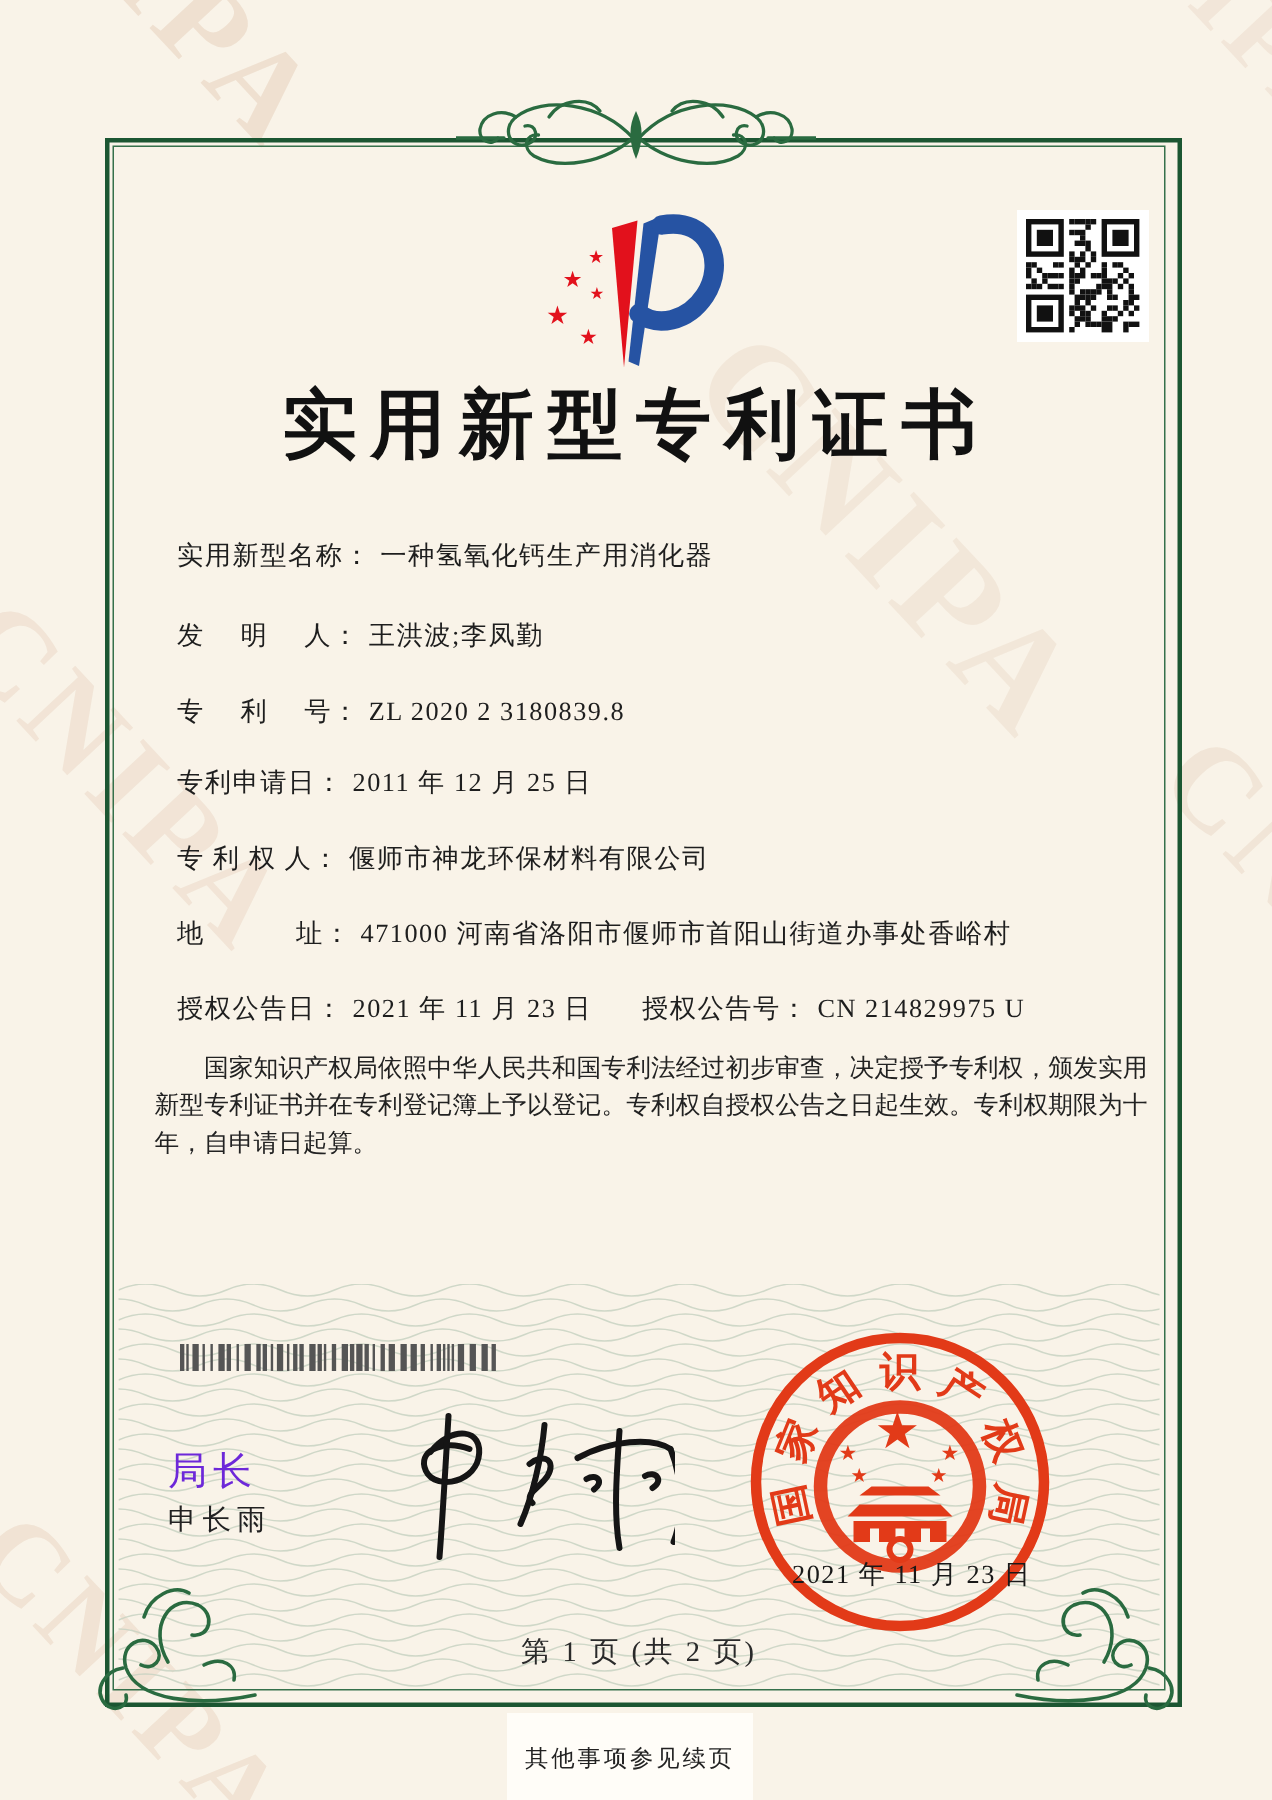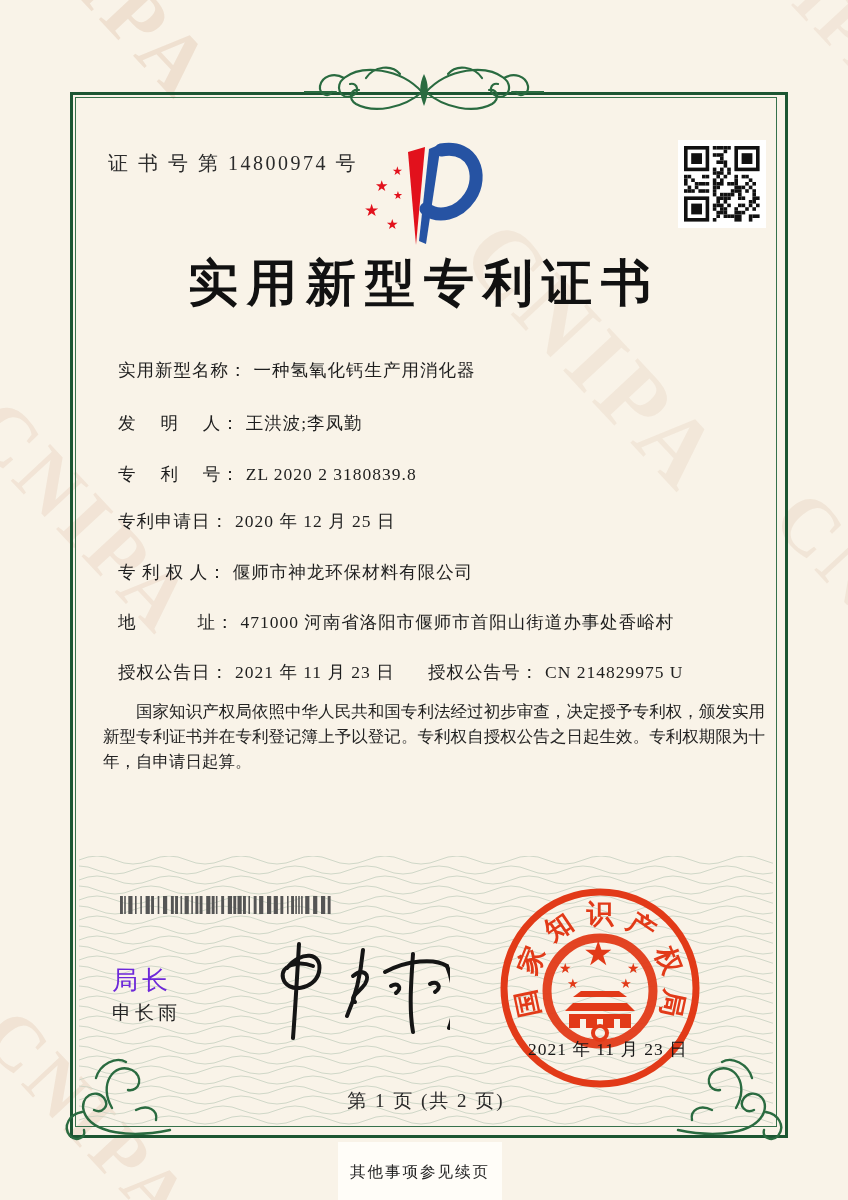--- a/index.html
+++ b/index.html
@@ -139,21 +139,20 @@
   <svg class="orn" style="left:676px;top:1050px;" width="120" height="95" viewBox="0 0 120 95">
     <g transform="translate(120,0) scale(-1,1)" stroke="#2a6b40" fill="none" stroke-width="2.4" stroke-linecap="round">
       <path d="M118,80 C80,88 40,84 32,62 C27,46 44,38 52,48 C58,56 50,64 42,60"></path>
       <path d="M60,58 C46,34 62,12 80,20 C92,26 88,42 76,40"></path>
       <path d="M44,28 C48,14 64,6 74,12"></path>
       <path d="M30,62 C18,64 10,76 18,86 C24,92 34,88 32,80"></path>
       <path d="M84,60 C96,54 106,60 104,70"></path>
     </g>
   </svg>
 
-  <div class="certno">证 书 号 第 14800974 号</div>
 
   <svg class="logo" width="126" height="112" viewBox="0 0 126 112">
     <g font-family="'DejaVu Sans',sans-serif" fill="#e2111c">
       <text x="30" y="37" font-size="12">★</text>
       <text x="13" y="53" font-size="15">★</text>
       <text x="31" y="61" font-size="11">★</text>
       <text x="2" y="78" font-size="17">★</text>
       <text x="24" y="91" font-size="14">★</text>
     </g>
     <polygon points="46,14 63,9 54,107" fill="#e2111c"></polygon>
@@ -301,21 +300,21 @@
   <div class="frow r0">
     <span class="lab">实用新型名称：</span><span class="val">一种氢氧化钙生产用消化器</span>
   </div>
   <div class="frow r1">
     <span class="lab">发　 明　 人：</span><span class="val">王洪波;李凤勤</span>
   </div>
   <div class="frow r2">
     <span class="lab">专　 利　 号：</span><span class="val">ZL 2020 2 3180839.8</span>
   </div>
   <div class="frow r3">
-    <span class="lab">专利申请日：</span><span class="val">2020 年 12 月 25 日</span>
+    <span class="lab">专利申请日：</span><span class="val">2011 年 12 月 25 日</span>
   </div>
   <div class="frow r4">
     <span class="lab">专 利 权 人：</span><span class="val">偃师市神龙环保材料有限公司</span>
   </div>
   <div class="frow r5">
     <span class="lab">地　　　 址：</span><span class="val">471000 河南省洛阳市偃师市首阳山街道办事处香峪村</span>
   </div>
   <div class="frow r6">
     <span class="lab">授权公告日：</span><span class="val">2021 年 11 月 23 日</span>
   </div>

